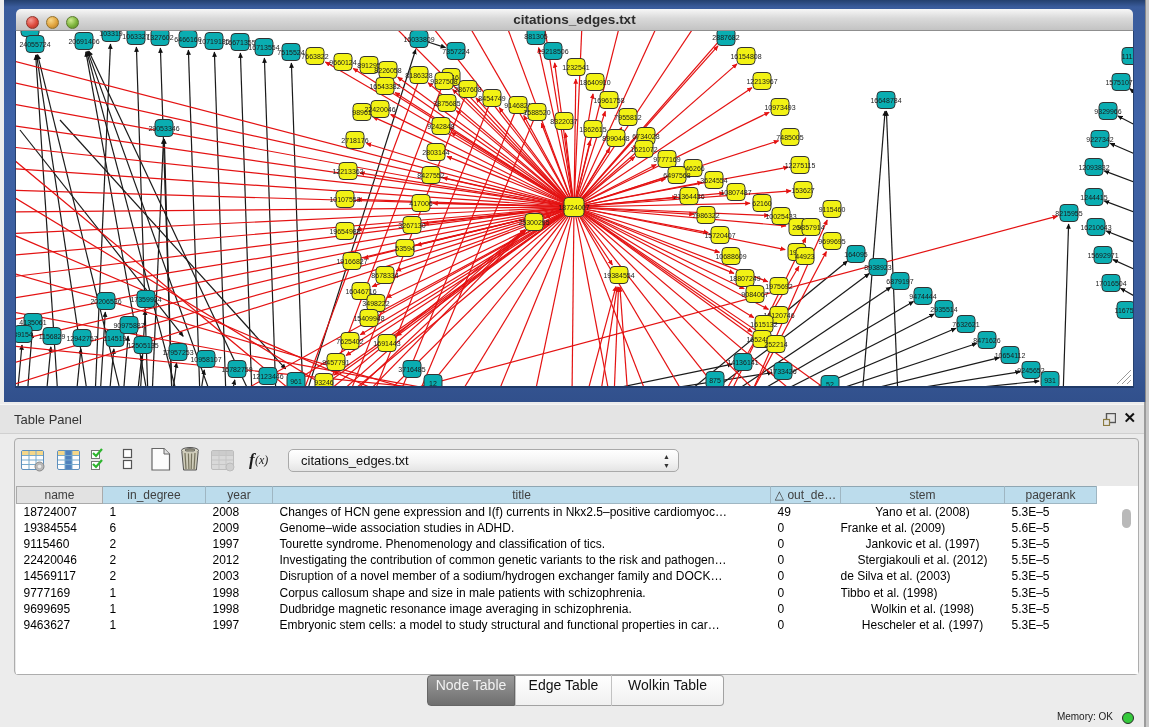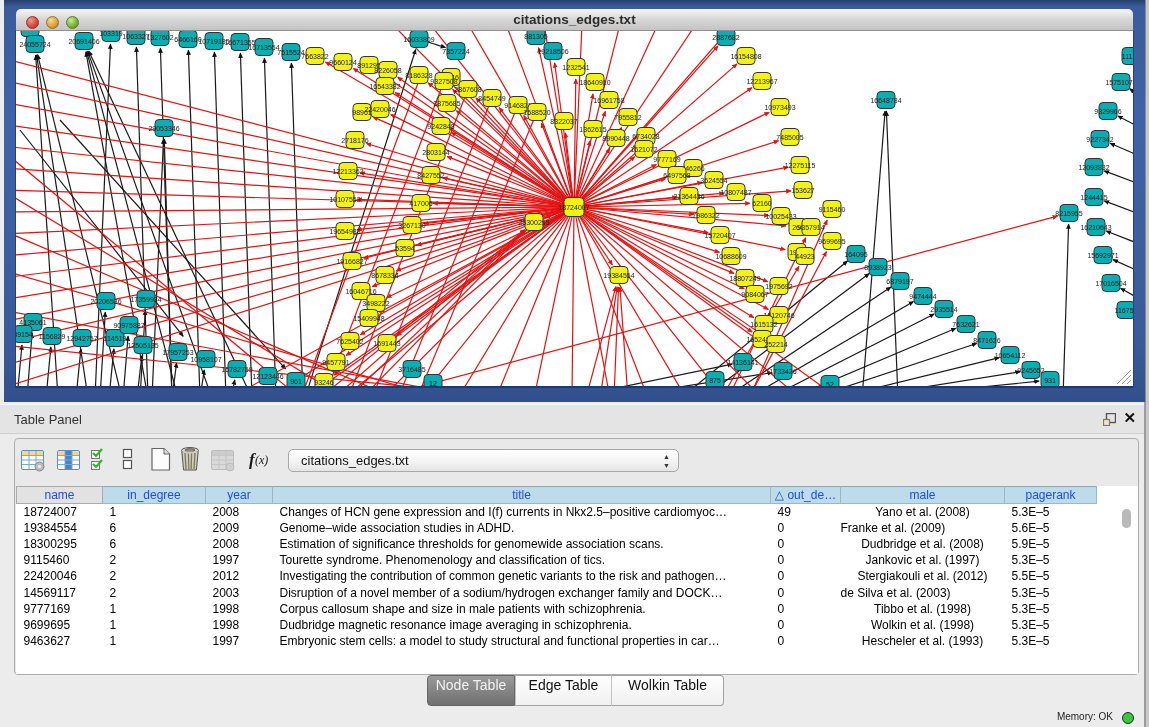--- a/index.html
+++ b/index.html
@@ -32,21 +32,21 @@
   background:#e9e9e9; border:1px solid #adadad; border-radius:4px; }
 #toolbar { position:absolute; left:0; top:0; width:100%; height:46px; }
 #combo { position:absolute; left:273px; top:10px; width:391px; height:23px;
   border:1px solid #a9a9a9; border-radius:5px;
   background:linear-gradient(#ffffff, #f2f2f2 60%, #e4e4e4); 
   font-size:13px; color:#111; line-height:21px; padding-left:12px; }
 #combo .arr { position:absolute; right:8px; top:2px; font-size:7px; line-height:9px; color:#333; text-align:center;}
 #tablewrap { position:absolute; left:1px; top:47px; width:1122px; height:188px; background:#fff; overflow:hidden; }
 table.grid { border-collapse:collapse; table-layout:fixed; width:1080px; font-size:12px; }
 table.grid th { height:17px; font-weight:normal; text-align:center; font-size:12px;
-  background:#bcdcec; border:1px solid #9fb6c2; border-top:1px solid #8fa6b2; padding:0; color:#1d4ed8; overflow:hidden; white-space:nowrap;}
+  background:#bcdcec; border:1px solid #9fb6c2; border-top:1px solid #8fa6b2; padding:0; color:#404040; overflow:hidden; white-space:nowrap;}
 table.grid th.first { background:#e2e2e2; border-color:#aaa; }
 table.grid td { height:16.2px; padding:0 0 0 7px; color:#000; white-space:nowrap; overflow:hidden; }
 #vscroll { position:absolute; right:7px; top:70px; width:9px; height:160px; }
 #vthumb { position:absolute; left:0; top:0; width:9px; height:19px; background:#b9b9b9; border-radius:5px; }
 #tabs { position:absolute; left:427px; top:273px; height:20px; display:flex; }
 .tab { height:31px; line-height:19px; font-size:14px; text-align:center; background:linear-gradient(#ffffff,#f0f0f0); color:#111; border-top:1px solid #a2a2a2; border-bottom:1px solid #a2a2a2; }
 .tab.sel { background:linear-gradient(#9a9a9a,#6f6f6f); color:#f2f2f2; border:1px solid #666; border-radius:4px 0 0 4px; }
 .tab.last { border-radius:0 4px 4px 0; border-right:1px solid #a2a2a2; }
 .tab.mid { border-left:1px solid #c2c2c2; }
 #mem { position:absolute; right:36px; bottom:5px; font-size:10px; color:#222; }
@@ -653,21 +653,21 @@
             <col style="width:164px">
             <col style="width:92px">
 </colgroup>
 <tbody>
             <tr>
               <th class="first">name</th>
               <th>in_degree</th>
               <th>year</th>
               <th>title</th>
               <th>△ out_de…</th>
-              <th>male</th>
+              <th>stem</th>
               <th>pagerank</th>
             </tr>
 <tr>
               <td>18724007</td>
               <td>1</td>
               <td>2008</td>
               <td>Changes of HCN gene expression and I(f) currents in Nkx2.5–positive cardiomyoc…</td>
               <td>49</td>
               <td style="text-align:center;padding:0">Yano et al. (2008)</td>
               <td>5.3E–5</td>
@@ -675,29 +675,20 @@
 <tr>
               <td>19384554</td>
               <td>6</td>
               <td>2009</td>
               <td>Genome–wide association studies in ADHD.</td>
               <td>0</td>
               <td style="text-align:left;padding:0">Franke et al. (2009)</td>
               <td>5.6E–5</td>
             </tr>
 <tr>
-              <td>18300295</td>
-              <td>6</td>
-              <td>2008</td>
-              <td>Estimation of significance thresholds for genomewide association scans.</td>
-              <td>0</td>
-              <td style="text-align:center;padding:0">Dudbridge et al. (2008)</td>
-              <td>5.9E–5</td>
-            </tr>
-<tr>
               <td>9115460</td>
               <td>2</td>
               <td>1997</td>
               <td>Tourette syndrome. Phenomenology and classification of tics.</td>
               <td>0</td>
               <td style="text-align:center;padding:0">Jankovic et al. (1997)</td>
               <td>5.3E–5</td>
             </tr>
 <tr>
               <td>22420046</td>
@@ -716,39 +707,39 @@
               <td>0</td>
               <td style="padding:0">de Silva et al. (2003)</td>
               <td>5.3E–5</td>
             </tr>
 <tr>
               <td>9777169</td>
               <td>1</td>
               <td>1998</td>
               <td>Corpus callosum shape and size in male patients with schizophrenia.</td>
               <td>0</td>
-              <td style="text-align:center;padding:0">Tibbo et al. (1998)</td>
+              <td style="padding:0">Tibbo et al. (1998)</td>
               <td>5.3E–5</td>
             </tr>
 <tr>
               <td>9699695</td>
               <td>1</td>
               <td>1998</td>
               <td>Dudbridge magnetic resonance image averaging in schizophrenia.</td>
               <td>0</td>
               <td style="text-align:center;padding:0">Wolkin et al. (1998)</td>
               <td>5.3E–5</td>
             </tr>
 <tr>
               <td>9463627</td>
               <td>1</td>
               <td>1997</td>
               <td>Embryonic stem cells: a model to study structural and functional properties in car…</td>
               <td>0</td>
-              <td style="text-align:center;padding:0">Hescheler et al. (1993)</td>
+              <td style="text-align:center;padding:0">Hescheler et al. (1997)</td>
               <td>5.3E–5</td>
             </tr>
 </tbody>
         </table>
       </div>
     <div id="vscroll">
         <div id="vthumb"></div>
       </div>
   </div>
   <div id="tabs">

